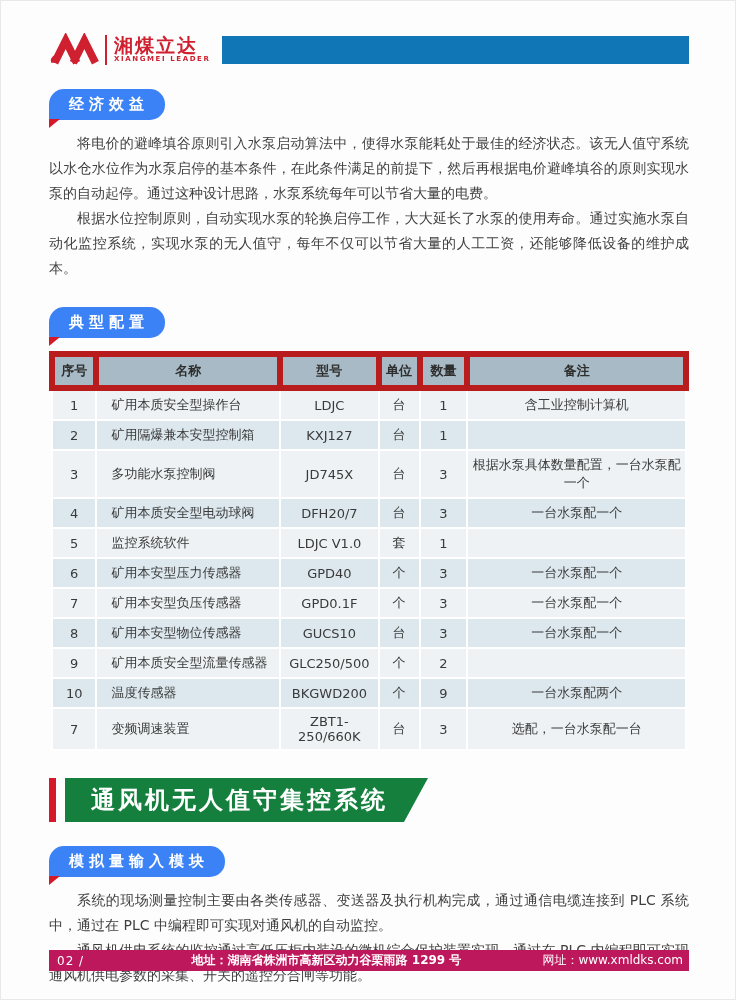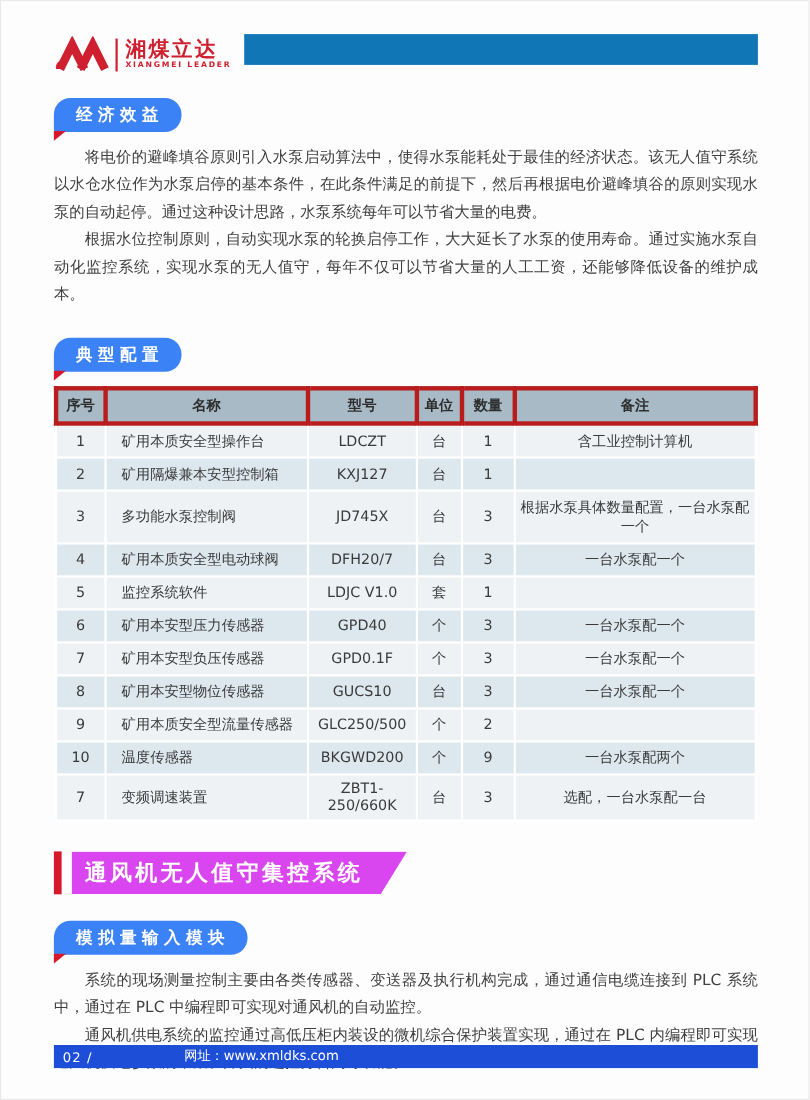--- a/index.html
+++ b/index.html
@@ -5,21 +5,21 @@
   * { box-sizing: border-box; margin: 0; padding: 0; }
   html,body { background:#f2f2f2; }
   .page {
     width: 736px; height: 1000px; margin: 0 auto; position: relative;
     background: #fdfdfd; border: 1px solid #e8e8e8; overflow: hidden;
     font-family: "DejaVu Sans", "Liberation Sans", sans-serif; color: #3f3f3f;
   }
   .content { padding: 0 46px 0 48px; }
 
   
-  .header { display: flex; padding-top: 30px; height: 68px; }
+  .header { display: flex; align-items: center; padding-top: 30px; height: 68px; }
   .logo { display: flex; align-items: center; }
   .logo-mark { width: 52px; height: 34px; }
   .logo-divider { width: 2px; height: 30px; background: #cf2030; margin: 0 7px 0 4px; }
   .logo-texts { color: #cf2030; line-height: 1.05; }
   .logo-cn { font-size: 19px; font-weight: bold; letter-spacing: 2px; }
   .logo-en { font-size: 7px; letter-spacing: 1.6px; font-weight: bold; }
   .header-bar { flex: 1; height: 28px; background: #1076b6; margin-left: 12px; }
 
   
   .badge {
@@ -41,40 +41,40 @@
     text-align: justify; text-indent: 2em;
   }
 
   
   table.config-table {
     width: 100%; margin-top: 13px; border-collapse: collapse;
     font-size: 13px; color: #3a3a3a; table-layout: fixed;
   }
   .config-table th {
     background: #a7bac5; color: #2e2e2e; font-weight: bold;
-    border: 4px solid #b91c1c; padding: 5px 3px; font-size: 13px;
+    border: 6px solid #b91c1c; padding: 5px 3px; font-size: 13px;
   }
   .config-table td { border: 2px solid #fff; padding: 5px 3px; text-align: center; height: 26px; }
   .config-table tbody tr:nth-child(odd) td { background: #eef2f4; }
   .config-table tbody tr:nth-child(even) td { background: #dde8ee; }
   .config-table td.col-name { text-align: left; padding-left: 14px; }
 
   
   .banner { margin-top: 27px; display: flex; align-items: stretch; }
   .banner-accent { width: 7px; background: #d6182b; margin-right: 9px; }
   .banner-main {
-    background: #d946ef; color: #fff; font-size: 20px; font-weight: bold;
-    letter-spacing: 3px; padding: 6px 40px 6px 12px;
+    background: #15803d; color: #fff; font-size: 24px; font-weight: bold;
+    letter-spacing: 3px; padding: 6px 40px 6px 26px;
     clip-path: polygon(0 0, 100% 0, calc(100% - 24px) 100%, 0 100%);
   }
 
   
   .footer {
     position: absolute; left: 48px; right: 46px; bottom: 28px; height: 21px;
-    background: #1d4ed8; color: #fff; display: flex; align-items: center; font-size: 12px;
+    background: #be185d; color: #fff; display: flex; align-items: center; font-size: 12px;
   }
   .footer-page { width: 90px; padding-left: 8px; letter-spacing: 1px; }
   .footer-address { flex: 1; text-align: center; font-weight: bold; }
   .footer-site { width: 175px; text-align: right; padding-right: 6px; font-weight: normal; }
 </style>
 </head>
 <body>
 
 <div class="page">
   <div class="content">
@@ -121,21 +121,21 @@
               <th>型号</th>
               <th>单位</th>
               <th>数量</th>
               <th>备注</th>
             </tr>
           </thead>
         <tbody id="table-body">
             <tr>
               <td>1</td>
               <td class="col-name">矿用本质安全型操作台</td>
-              <td>LDCZT</td>
+              <td>LDJC</td>
               <td>台</td>
               <td>1</td>
               <td>含工业控制计算机</td>
             </tr>
             <tr>
               <td>2</td>
               <td class="col-name">矿用隔爆兼本安型控制箱</td>
               <td>KXJ127</td>
               <td>台</td>
               <td>1</td>
@@ -226,15 +226,16 @@
       <span class="badge">模拟量输入模块</span>
       <div class="paragraphs" id="principle-paragraphs">
           <p class="body-text">系统的现场测量控制主要由各类传感器、变送器及执行机构完成，通过通信电缆连接到 PLC 系统中，通过在 PLC 中编程即可实现对通风机的自动监控。</p>
           <p class="body-text">通风机供电系统的监控通过高低压柜内装设的微机综合保护装置实现，通过在 PLC 内编程即可实现通风机供电参数的采集、开关的遥控分合闸等功能。</p>
         </div>
     </div>
   </div>
 
   <div class="footer">
     <span class="footer-page">02 /</span>
+    <span class="footer-address">地址：湖南省株洲市高新区动力谷栗雨路 1299 号</span>
     <span class="footer-site">网址：www.xmldks.com</span>
   </div>
 </div>
 
 </body></html>

